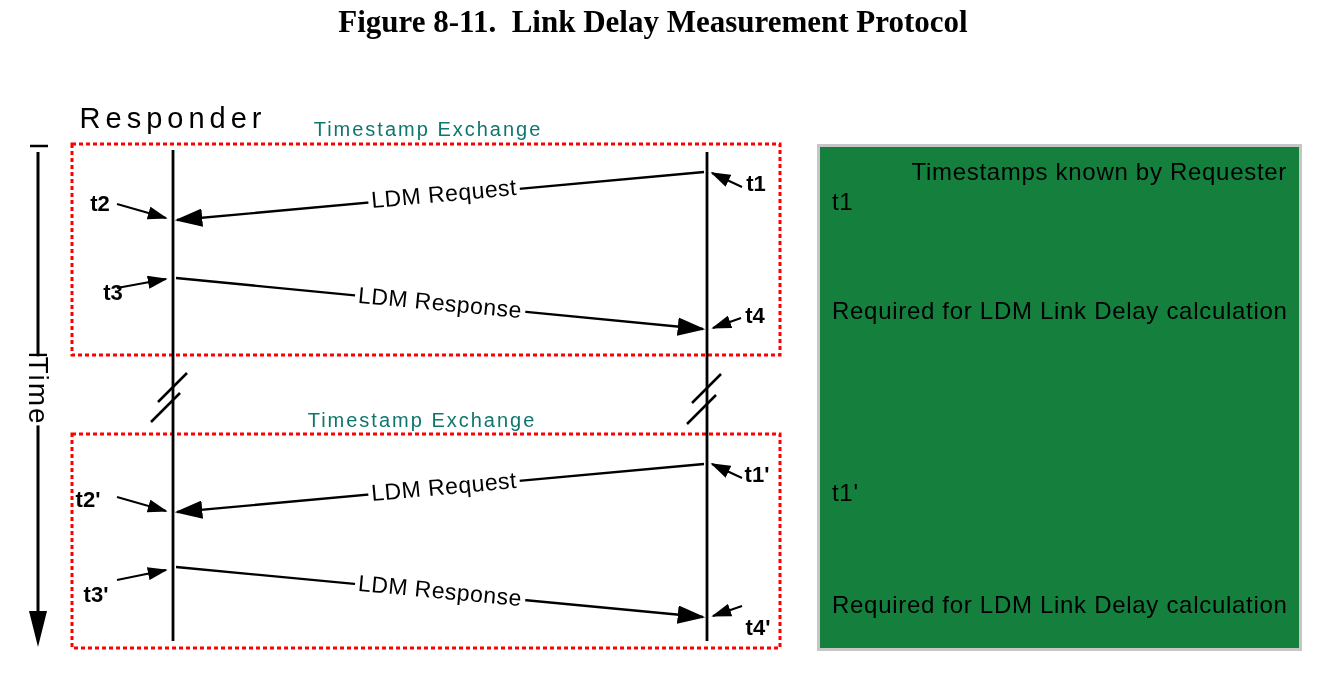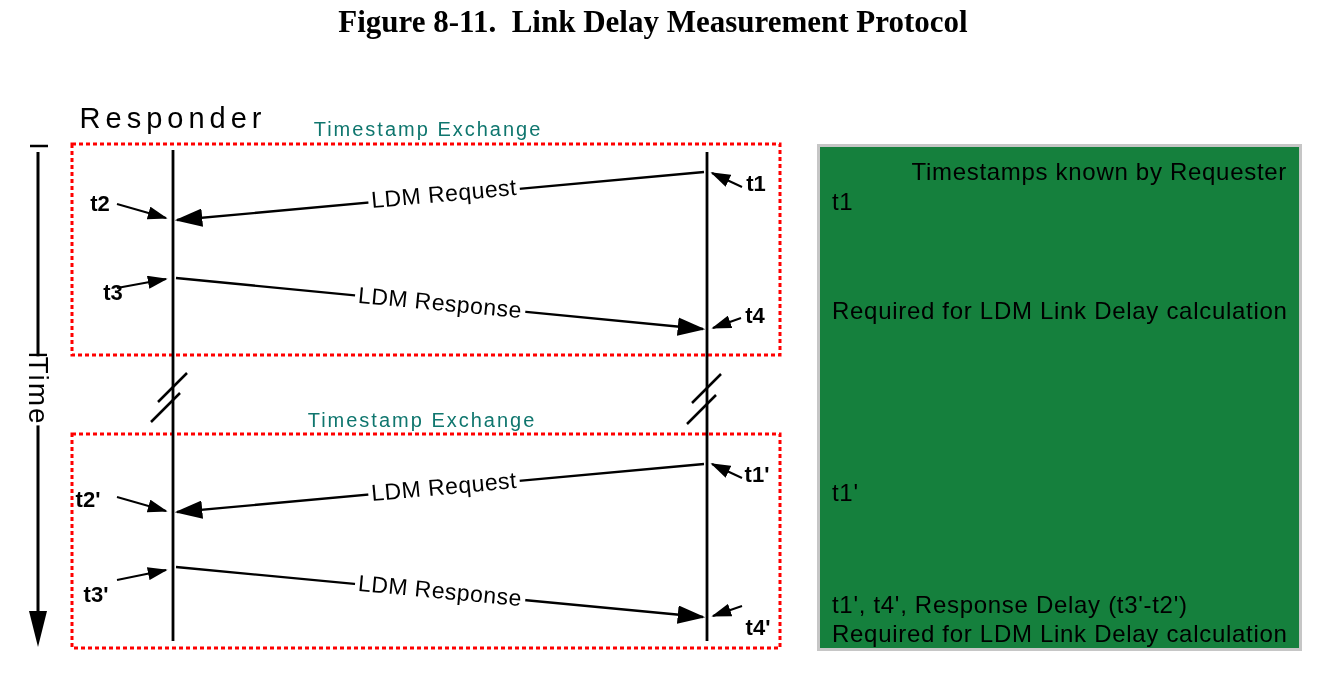--- a/index.html
+++ b/index.html
@@ -99,18 +99,17 @@
   <div class="abs ctr tlabel" style="left:758px;top:628px;">t4'</div>
 
   <div class="abs panel">
     <div class="hdr">Timestamps known by Requester</div>
     <div class="row" style="top:40px;">t1</div>
     <div class="row" style="top:149px;">
       <div>Required for LDM Link Delay calculation</div>
     </div>
     <div class="row" style="top:331px;">t1'</div>
     <div class="row" style="top:443px;">
-      <div>t1', t4', Response Delay (t3'-t2')</div>
       <div>Required for LDM Link Delay calculation</div>
     </div>
   </div>
 
 </div>
 
 </body></html>

